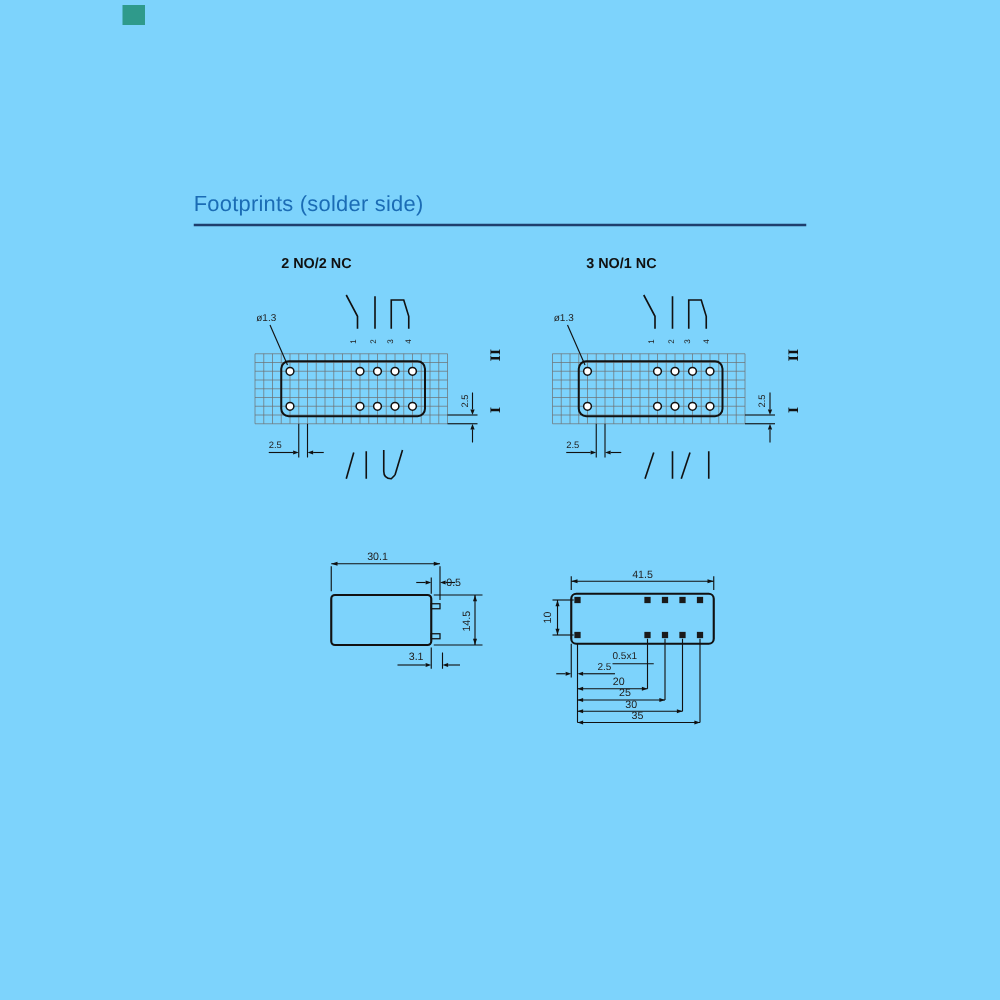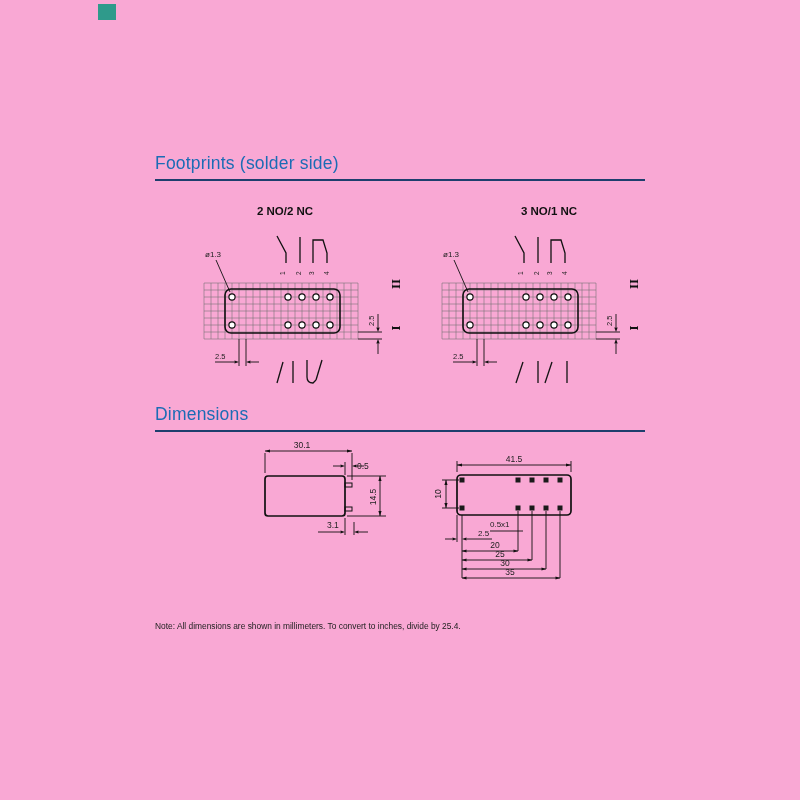--- a/index.html
+++ b/index.html
@@ -1,23 +1,23 @@
 <!DOCTYPE html>
 <html style="--corner: #2f9a8b; --accent: #1b6cb5; --rule: #1e3e6d;"><head>
 <meta charset="utf-8">
 <style>
   html,body{margin:0;padding:0;background:#fff;}
   body{width:800px;height:800px;position:relative;font-family:"Liberation Sans",sans-serif;}
-  .page{position:absolute;left:0;top:0;width:800px;height:800px;background:#f9a8d4;overflow:hidden;}
+  .page{position:absolute;left:0;top:0;width:800px;height:800px;background:#7dd3fc;overflow:hidden;}
   .corner-mark{position:absolute;left:98px;top:4px;width:18px;height:16px;background:var(--corner,#2f9a8b);}
   .sec{position:absolute;left:155px;width:490px;margin:0;font-size:17.5px;font-weight:400;
        color:var(--accent,#1b6cb5);padding-bottom:5px;border-bottom:2px solid var(--rule,#1e3e6d);
        letter-spacing:.2px;}
   .fp,.dimv{position:absolute;}
-  .fp-title{position:absolute;top:5px;font-size:11.5px;font-weight:700;color:#111;text-align:center;}
+  .fp-title{position:absolute;top:5px;font-size:11.5px;font-weight:700;color:#111;}
   svg{overflow:visible;display:block;}
   svg text{font-family:"Liberation Sans",sans-serif;fill:#222;}
   .roman{font-family:"DejaVu Serif",serif;font-weight:700;fill:#111;font-size:10.5px;}
   .note{position:absolute;left:155px;top:621px;font-size:8.4px;color:#222;}
 </style>
 </head>
 <body>
 
 <div class="page">
 
@@ -113,21 +113,21 @@
       <g fill="none" stroke="#111" stroke-width="1.3">
         <line x1="98" y1="162" x2="92" y2="183"></line>
         <line x1="108" y1="161" x2="108" y2="183"></line>
         <path d="M122,160 L122,177 Q122,183 128,183 L131,180"></path>
         <line x1="137" y1="160" x2="131" y2="180"></line>
       </g>
     </svg>
   </div>
 
   <div class="fp" style="left:423px;top:200px">
-    <div class="fp-title" style="left:66px;width:120px">3 NO/1 NC</div>
+    <div class="fp-title" style="left:46px;width:120px">3 NO/1 NC</div>
     <svg width="230" height="195" viewBox="0 0 230 195">
       <g class="fp-grid" stroke="#6e6e6e" stroke-width="0.55">
           <line x1="19" y1="83" x2="19" y2="139"></line>
           <line x1="26" y1="83" x2="26" y2="139"></line>
           <line x1="33" y1="83" x2="33" y2="139"></line>
           <line x1="40" y1="83" x2="40" y2="139"></line>
           <line x1="47" y1="83" x2="47" y2="139"></line>
           <line x1="54" y1="83" x2="54" y2="139"></line>
           <line x1="61" y1="83" x2="61" y2="139"></line>
           <line x1="68" y1="83" x2="68" y2="139"></line>
@@ -204,23 +204,20 @@
       <text x="30" y="158.5" font-size="7.5">2.5</text>
       <g fill="none" stroke="#111" stroke-width="1.3">
         <line x1="100" y1="162" x2="93" y2="183"></line>
         <line x1="115" y1="161" x2="115" y2="183"></line>
         <line x1="129" y1="162" x2="122" y2="183"></line>
         <line x1="144" y1="161" x2="144" y2="183"></line>
       </g>
     </svg>
   </div>
 
-  <h2 class="sec" style="top:404px">
-    <span>Dimensions</span>
-  </h2>
 
   <div class="dimv" style="left:240px;top:436px">
     <svg width="160" height="112" viewBox="0 0 160 112">
       <g stroke="#111" stroke-width="0.9" fill="none">
         <line x1="25" y1="17" x2="25" y2="37"></line>
         <line x1="112" y1="17" x2="112" y2="44"></line>
         <line x1="25" y1="15" x2="112" y2="15"></line>
         <polygon points="25,15 30,13.4 30,16.6" fill="#111" stroke="none"></polygon>
         <polygon points="112,15 107,13.4 107,16.6" fill="#111" stroke="none"></polygon>
         <line x1="105" y1="26" x2="105" y2="39"></line>
@@ -304,15 +301,14 @@
       <text transform="rotate(-90 6 60)" x="6" y="60" text-anchor="middle" font-size="8.5">10</text>
       <text x="55" y="93" font-size="8">0.5x1</text>
       <text x="43" y="102" font-size="8">2.5</text>
       <text x="60" y="114" text-anchor="middle" font-size="8.5">20</text>
       <text x="65" y="123" text-anchor="middle" font-size="8.5">25</text>
       <text x="70" y="132" text-anchor="middle" font-size="8.5">30</text>
       <text x="75" y="141" text-anchor="middle" font-size="8.5">35</text>
     </svg>
   </div>
 
-  <div class="note">Note: All dimensions are shown in millimeters. To convert to inches, divide by 25.4.</div>
 
 </div>
 
 </body></html>

